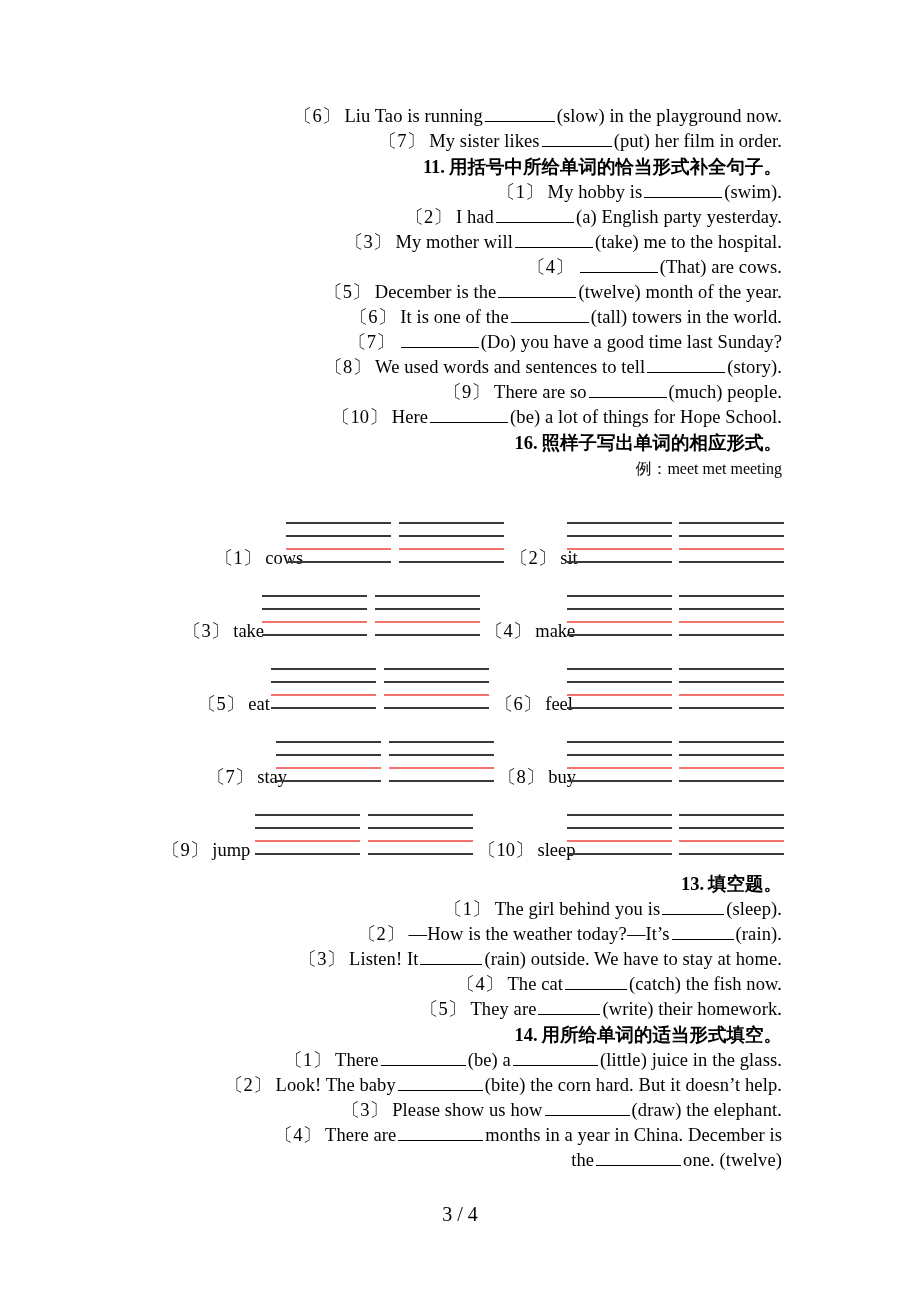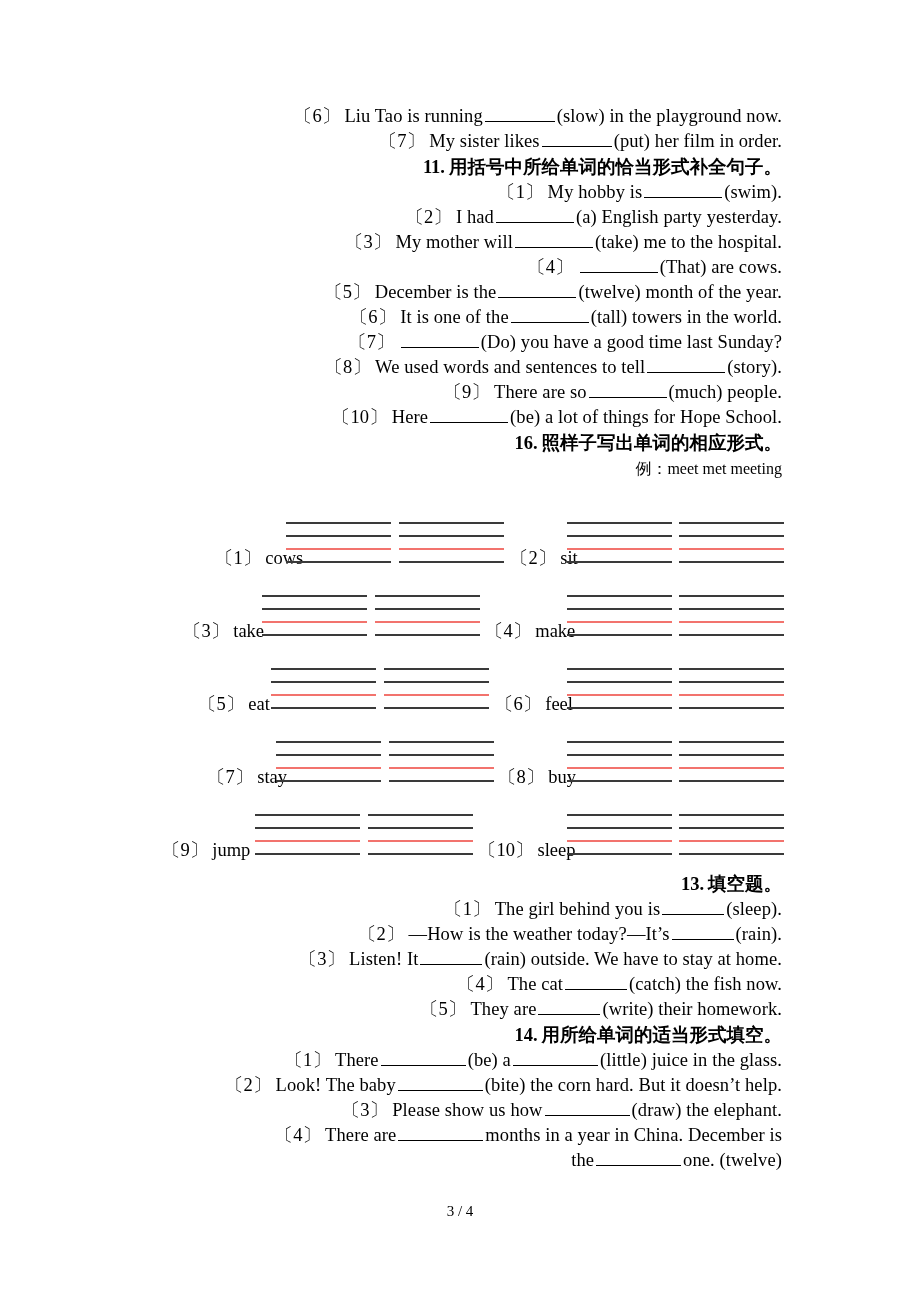--- a/index.html
+++ b/index.html
@@ -105,21 +105,21 @@
   .quad i.l3 { top: 26px; border-top: 2px solid #f2736d; }
   .quad i.l4 { top: 39px; border-top: 2px solid #3a3a3a; }
 
   
   .footer {
     position: absolute;
     left: 0;
     top: 1203px;
     width: 920px;
     text-align: center;
-    font-size: 15px;
+    font-size: 20px;
     font-family: "Liberation Serif", "DejaVu Serif", serif;
   }
   .sp { display: inline-block; width: 4px; }
 </style>
 </head>
 <body>
 
 <div class="page">
   <div class="content">
 

